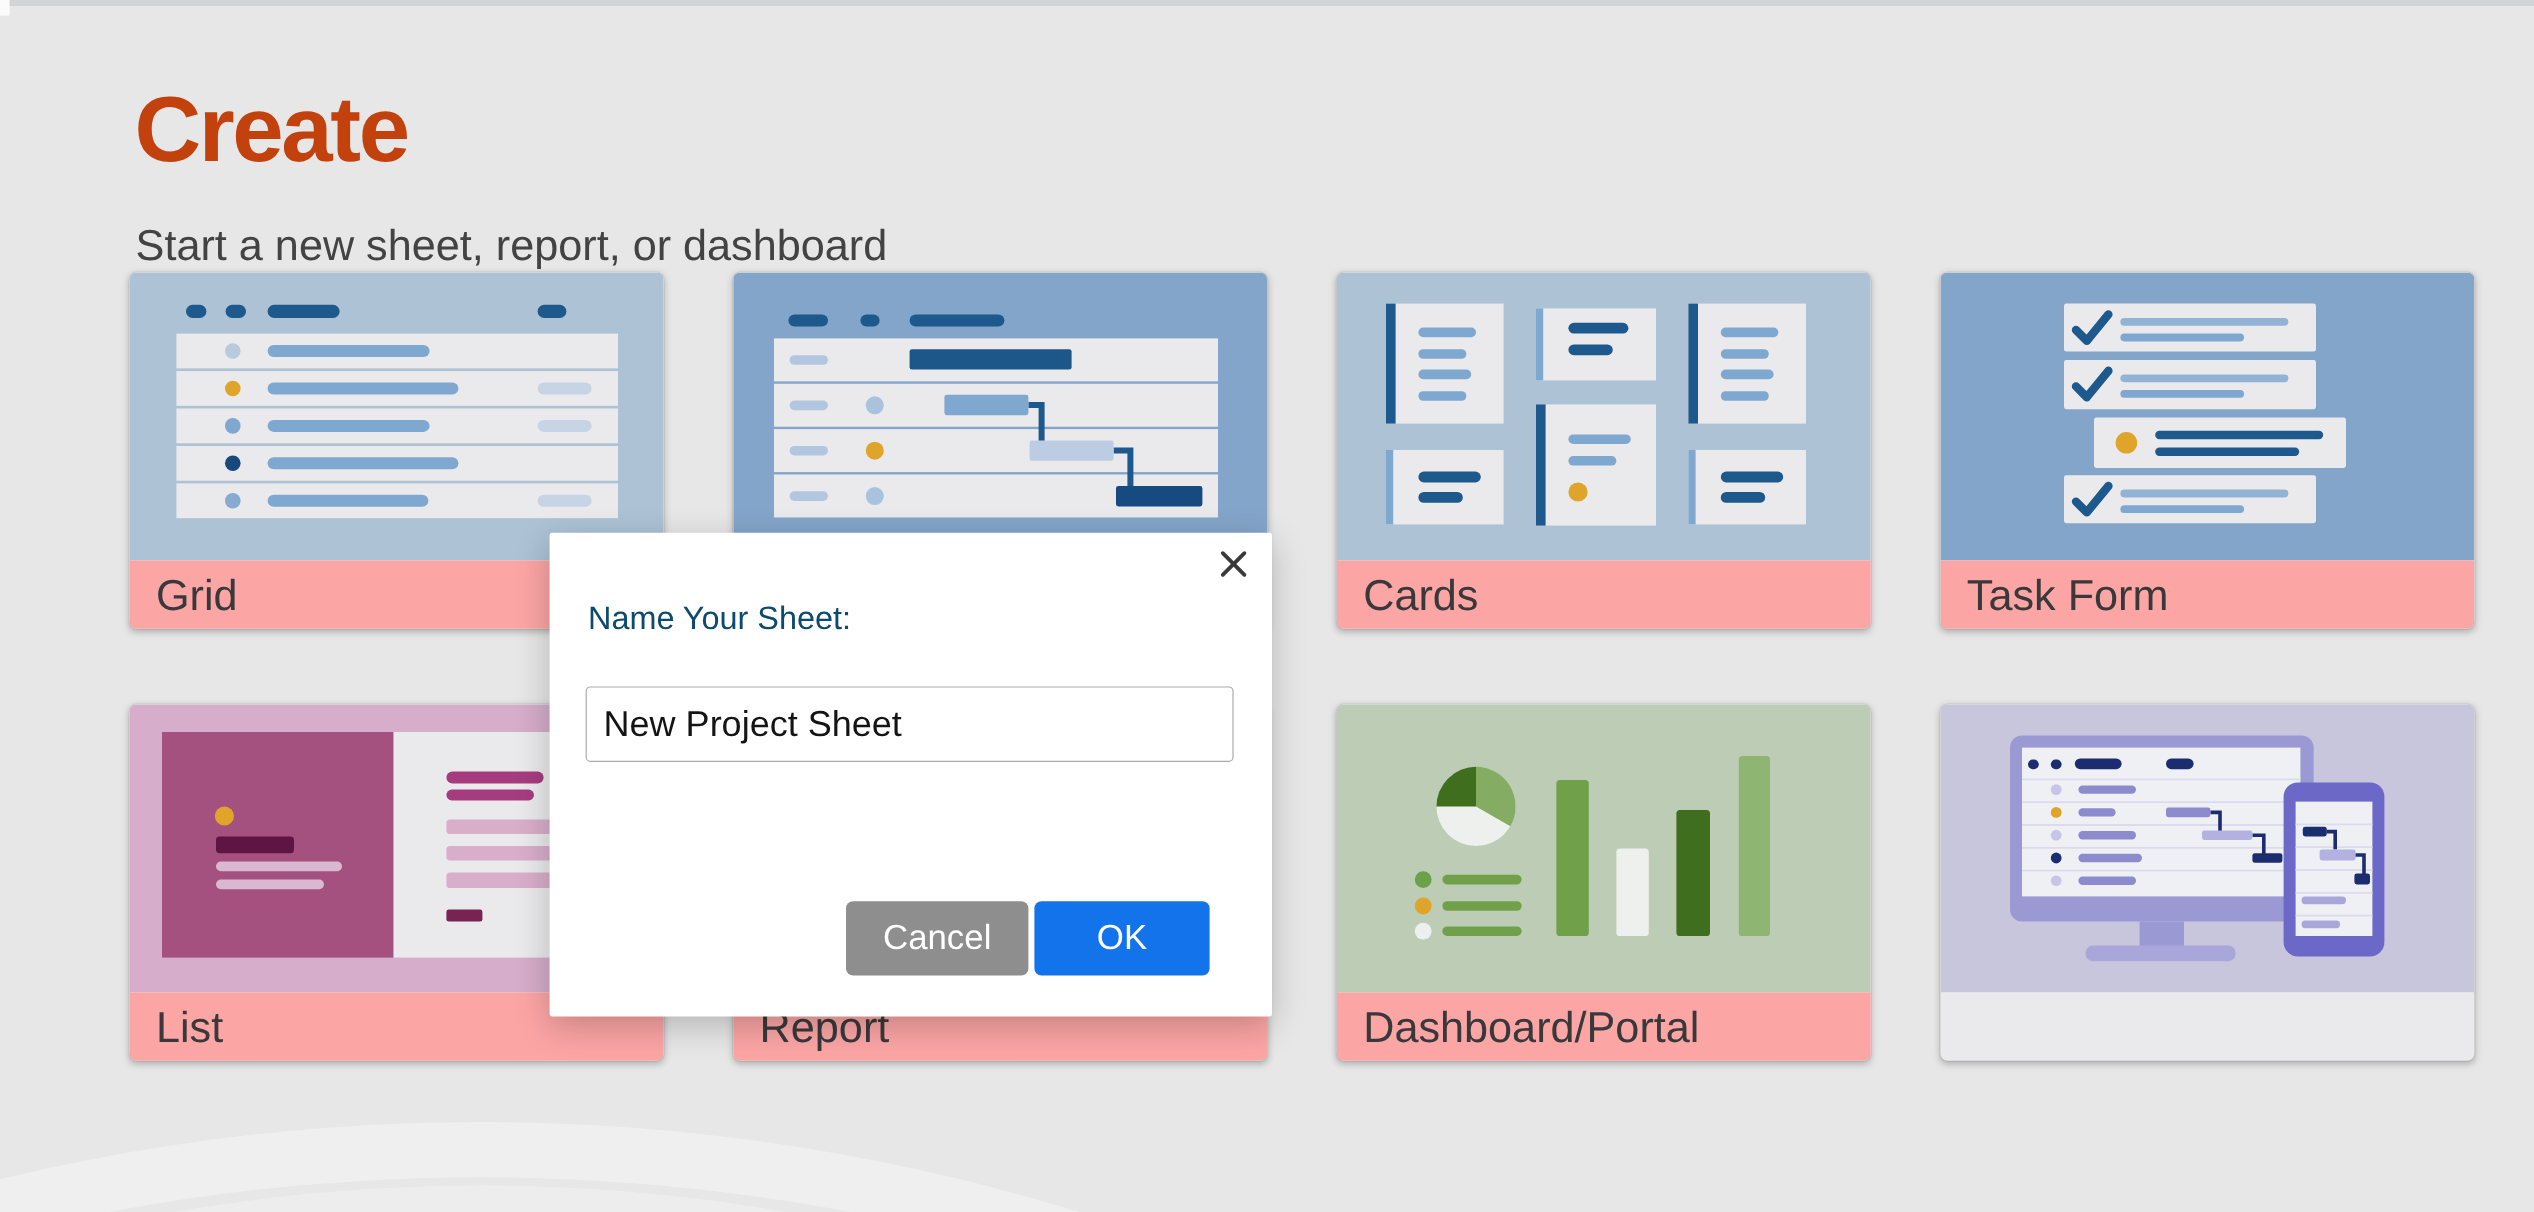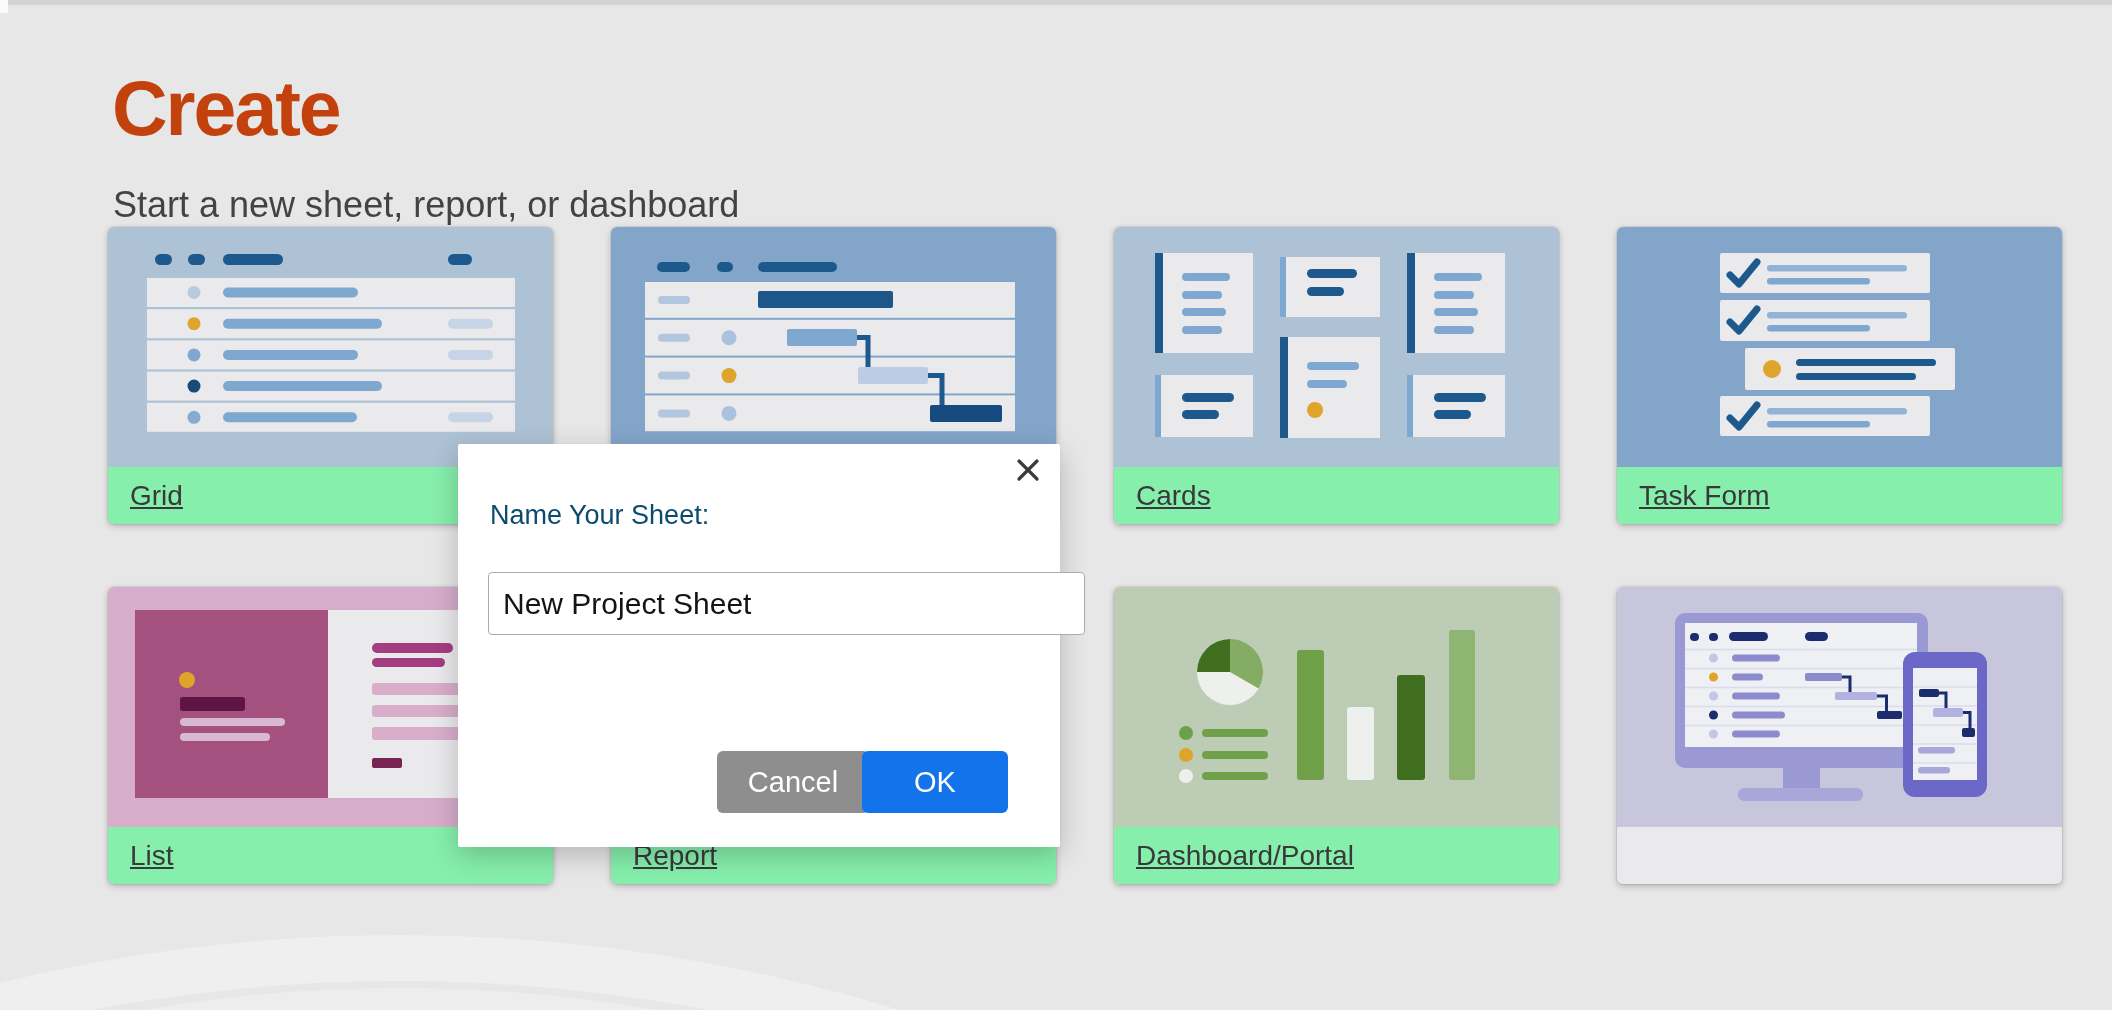--- a/index.html
+++ b/index.html
@@ -12,33 +12,33 @@
   .ring1{left:-1300px;top:935px;width:3400px;height:3400px;border:46px solid rgba(255,255,255,0.35);}
   .ring2{left:-1090px;top:988px;width:2980px;height:2980px;border:34px solid rgba(255,255,255,0.28);}
   .page-title{position:absolute;left:112px;top:64px;font-size:77px;font-weight:800;
               letter-spacing:-2px;color:#c2410c;}
   .page-subtitle{position:absolute;left:113px;top:184px;font-size:36px;color:#434343;}
   .card{position:absolute;width:445px;height:297px;border-radius:6px;overflow:hidden;
         background:#eaeaec;box-shadow:0 2px 6px rgba(0,0,0,0.25), 0 0 0 1px rgba(0,0,0,0.05);
         cursor:pointer;}
   .thumb{position:absolute;left:0;top:0;width:445px;height:240px;}
   .thumb svg{display:block;}
-  .card-label{position:absolute;left:0;top:240px;width:445px;height:57px;background:#86efac;
-              line-height:57px;padding-left:22px;font-size:28px;color:#39393b;text-decoration:underline;}
+  .card-label{position:absolute;left:0;top:240px;width:445px;height:57px;background:#fca5a5;
+              line-height:57px;padding-left:22px;font-size:36px;color:#39393b;}
   .modal{position:absolute;left:458px;top:444px;width:602px;height:403px;background:#ffffff;
          border-radius:2px;box-shadow:0 8px 28px rgba(0,0,0,0.22);z-index:10;}
   .modal-close{position:absolute;top:13px;right:19px;width:26px;height:26px;border:none;
                background:transparent;padding:0;cursor:pointer;}
   .modal-title{position:absolute;left:32px;top:56px;font-size:27px;color:#0c4a6e;}
-  .name-input{position:absolute;left:30px;top:128px;width:597px;height:63px;border:1.5px solid #ababaf;
+  .name-input{position:absolute;left:30px;top:128px;width:540px;height:63px;border:1.5px solid #ababaf;
               border-radius:4px;padding:0 14px;font-size:30px;color:#141414;background:#fff;
               font-family:"Liberation Sans","DejaVu Sans",sans-serif;}
   .btn{position:absolute;top:307px;height:62px;border:none;border-radius:6px;color:#ffffff;
        font-size:29px;cursor:pointer;font-family:"Liberation Sans","DejaVu Sans",sans-serif;}
-  .btn-cancel{left:259px;width:152px;background:#8e8e8e;}
+  .btn-cancel{left:247px;width:152px;background:#8e8e8e;}
   .btn-ok{left:404px;width:146px;background:#1273eb;}
 </style>
 </head>
 <body>
 
 <div class="screen">
   <div class="ring ring1"></div>
   <div class="ring ring2"></div>
   <div class="top-strip"></div>
   <div class="top-notch"></div>

